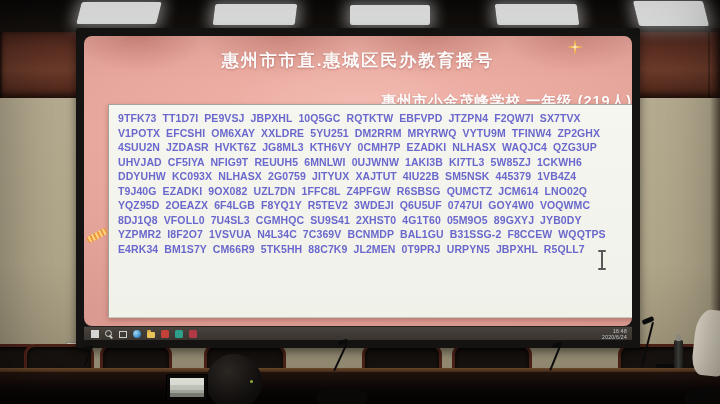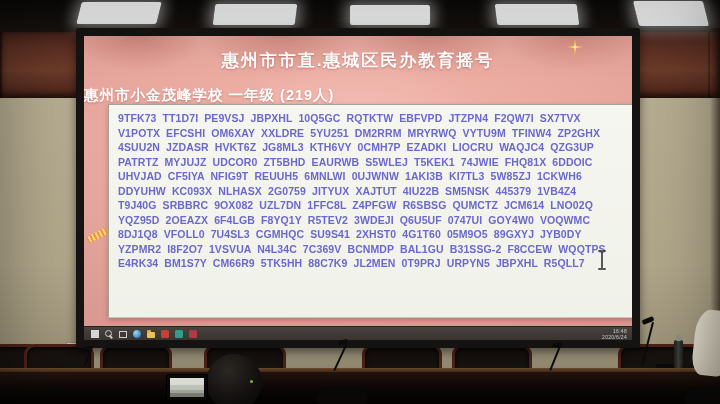--- a/index.html
+++ b/index.html
@@ -23,31 +23,31 @@
         background:linear-gradient(90deg,transparent,rgba(24,12,7,.6));}
   .wall-plate{position:absolute;left:66px;top:342px;width:12px;height:16px;z-index:3;
         background:#c9c4b6;border:1px solid #8d8675;}
 
   
   .screen{position:absolute;left:76px;top:28px;width:564px;height:320px;z-index:5;
         background:#161413;border-radius:2px;box-shadow:0 4px 10px rgba(0,0,0,.5);}
   .screen-inner{position:absolute;left:8px;top:8px;width:548px;height:304px;
         display:flex;flex-direction:column;overflow:hidden;}
   .slide{position:relative;flex:1;overflow:hidden;
-        background:radial-gradient(120% 95% at 50% 35%, #f3b6ac 0%, #e7a69c 45%, #dc9b92 72%, #d0938a 100%);}
+        background:radial-gradient(120% 95% at 50% 35%, #f3b6ac 0%, #e7a69c 45%, #dc9b92 72%, #d0938a 100%);border-radius:8px;}
   .slide::before{content:"";position:absolute;inset:0;pointer-events:none;
         background:
          radial-gradient(95px 52px at 10% 0%, rgba(150,62,52,.30), transparent 70%),
          radial-gradient(115px 58px at 36% 0%, rgba(150,62,52,.26), transparent 70%),
          radial-gradient(115px 58px at 63% 0%, rgba(150,62,52,.26), transparent 70%),
          radial-gradient(100px 52px at 89% 0%, rgba(150,62,52,.24), transparent 70%),
          radial-gradient(180px 100px at 50% 28%, rgba(255,242,236,.16), transparent 75%);}
   .slide-title{position:relative;margin-top:13px;text-align:center;color:#fff;
         font-size:17px;font-weight:bold;letter-spacing:2px;text-shadow:0 1px 2px rgba(120,40,35,.35);}
-  .slide-subtitle{position:relative;margin-top:14px;text-align:left;color:#fff;
+  .slide-subtitle{position:relative;margin-top:20px;text-align:right;color:#fff;
         font-size:14.5px;font-weight:bold;letter-spacing:1px;text-shadow:0 1px 2px rgba(120,40,35,.35);}
   .sparkle{position:absolute;left:482px;top:2px;width:18px;height:18px;z-index:3;}
   .sparkle::before,.sparkle::after{content:"";position:absolute;left:1px;top:8px;width:16px;height:2px;
         background:linear-gradient(90deg,transparent,#ffc04d 30%,#fff3da 50%,#ffc04d 70%,transparent);}
   .sparkle::after{transform:rotate(90deg);}
   .streak{position:absolute;left:2px;top:196px;width:22px;height:7px;border-radius:4px;opacity:.9;
         transform:rotate(-28deg);z-index:3;
         background:repeating-linear-gradient(90deg,#e8962f 0 2px,#ffd27a 2px 4px);}
 
   .code-panel{position:absolute;left:24px;top:68px;width:558px;height:214px;z-index:2;
@@ -151,25 +151,24 @@
         <div class="sparkle"></div>
         <div class="streak"></div>
 
         <div class="slide-title">惠州市市直.惠城区民办教育摇号</div>
         <div class="slide-subtitle">惠州市小金茂峰学校 一年级 (219人)</div>
 
         <div class="code-panel">
           <div class="code-rows">
               <div class="code-row">9TFK73  TT1D7I  PE9VSJ  JBPXHL  10Q5GC  RQTKTW  EBFVPD  JTZPN4  F2QW7I  SX7TVX</div>
               <div class="code-row">V1POTX  EFCSHI  OM6XAY  XXLDRE  5YU251  DM2RRM  MRYRWQ  VYTU9M  TFINW4  ZP2GHX</div>
-              <div class="code-row">4SUU2N  JZDASR  HVKT6Z  JG8ML3  KTH6VY  0CMH7P  EZADKI  LIOCRU  WAQJC4  QZG3UP</div>
-              <div class="code-row">PATRTZ  MYJUJZ  UDCOR0  ZT5BHD  EAURWB  S5WLEJ  T5KEK1  74JWIE  FHQ81X  6DDOIC</div>
+              <div class="code-row">4SUU2N  JZDASR  HVKT6Z  JG8ML3  KTH6VY  0CMH7P  EZADKI  NLHASX  WAQJC4  QZG3UP</div>
               <div class="code-row">UHVJAD  CF5IYA  NFIG9T  REUUH5  6MNLWI  0UJWNW  1AKI3B  KI7TL3  5W85ZJ  1CKWH6</div>
               <div class="code-row">DDYUHW  KC093X  NLHASX  2G0759  JITYUX  XAJTUT  4IU22B  SM5NSK  445379  1VB4Z4</div>
-              <div class="code-row">T9J40G  SRBBRC  9OX082  UZL7DN  1FFC8L  Z4PFGW  R6SBSG  QUMCTZ  JCM614  LNO02Q</div>
+              <div class="code-row">T9J40G  EZADKI  9OX082  UZL7DN  1FFC8L  Z4PFGW  R6SBSG  QUMCTZ  JCM614  LNO02Q</div>
               <div class="code-row">YQZ95D  2OEAZX  6F4LGB  F8YQ1Y  R5TEV2  3WDEJI  Q6U5UF  0747UI  GOY4W0  VOQWMC</div>
               <div class="code-row">8DJ1Q8  VFOLL0  7U4SL3  CGMHQC  SU9S41  2XHST0  4G1T60  05M9O5  89GXYJ  JYB0DY</div>
               <div class="code-row">YZPMR2  I8F2O7  1VSVUA  N4L34C  7C369V  BCNMDP  BAL1GU  B31SSG-2  F8CCEW  WQQTPS</div>
               <div class="code-row">E4RK34  BM1S7Y  CM66R9  5TK5HH  88C7K9  JL2MEN  0T9PRJ  URPYN5  JBPXHL  R5QLL7</div>
             </div>
           <div class="vscroll">
             <div class="sb-arrow up"></div>
             <div class="sb-thumb"></div>
             <div class="sb-arrow down"></div>
           </div>

